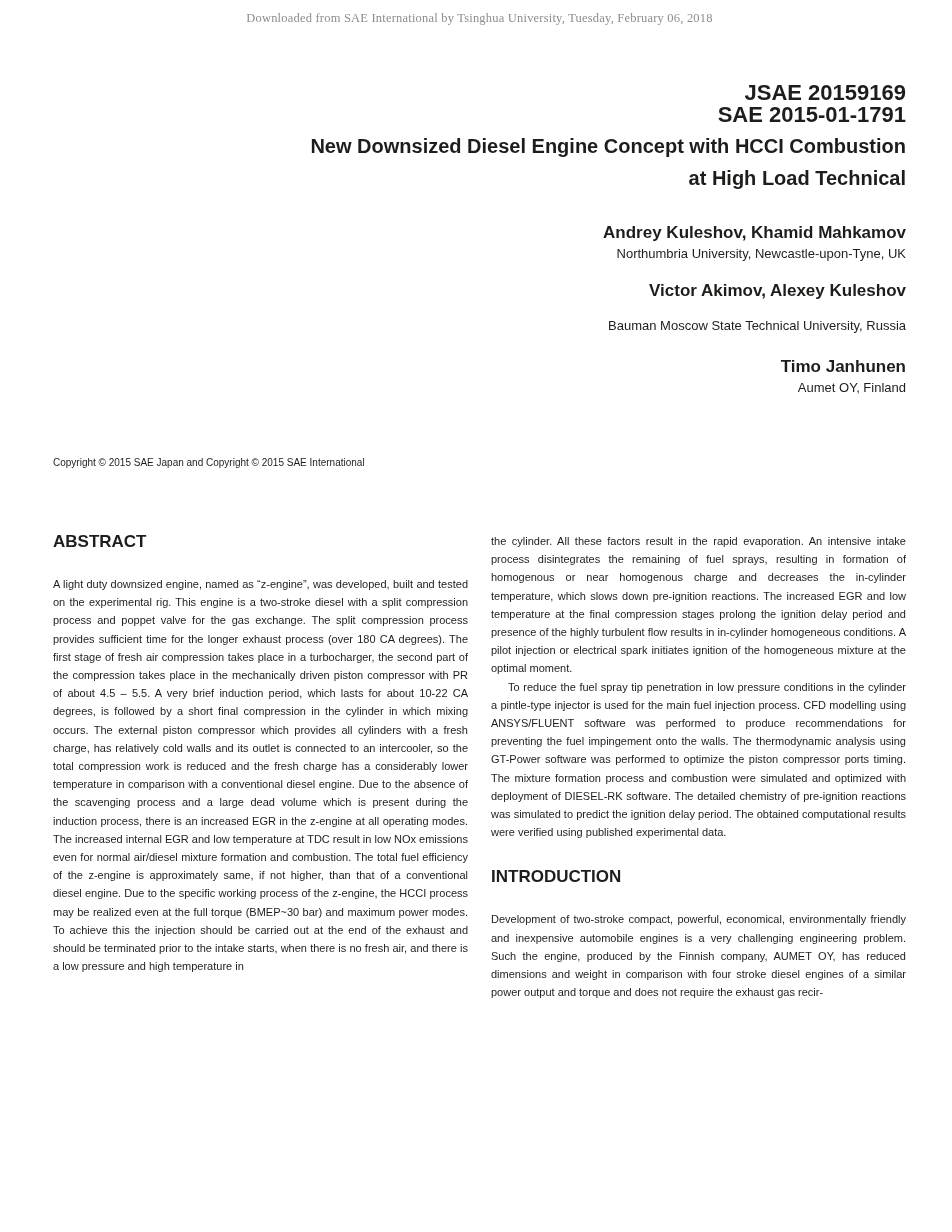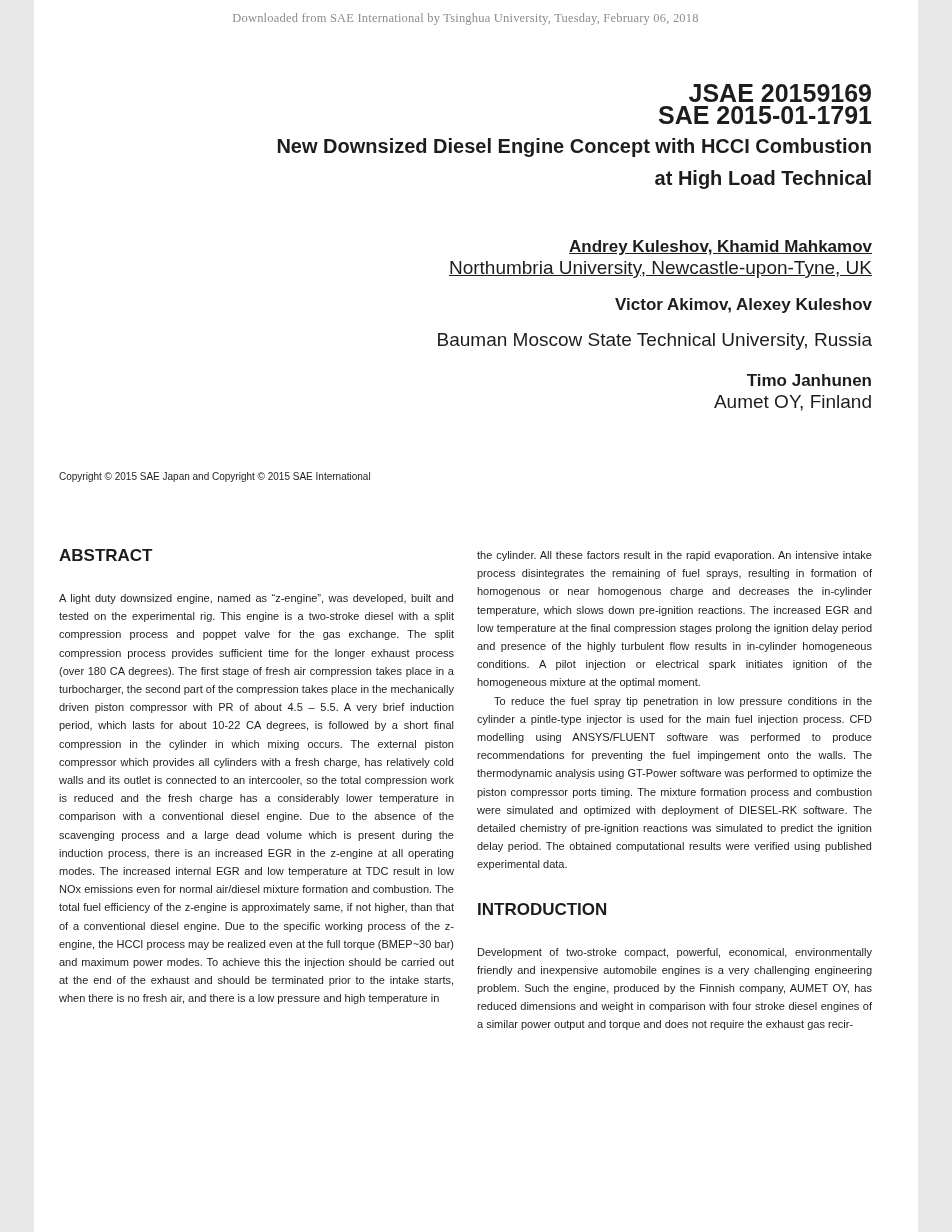--- a/index.html
+++ b/index.html
@@ -1,60 +1,60 @@
 <!DOCTYPE html>
 <html><head>
 <meta charset="utf-8">
 <style>
   html, body { margin: 0; padding: 0; background: #e8e8e8; }
   .page {
     position: relative;
-    width: 884px;
+    width: 952px;
     height: 1232px;
     margin: 0 auto;
     background: #ffffff;
     box-sizing: border-box;
-    padding: 10px 46px 0 25px;
+    padding: 10px 46px 0 53px;
     font-family: "Liberation Sans", sans-serif;
     color: #1d1d1b;
     overflow: hidden;
   }
   .top-note {
     text-align: center;
     font-family: "Liberation Serif", serif;
     font-size: 12.5px;
     line-height: 16px;
     color: #8d8d8d;
     letter-spacing: 0.2px;
   }
   .codes {
     margin-top: 56px;
     text-align: right;
     font-weight: bold;
-    font-size: 25px;
+    font-size: 22px;
     line-height: 22px;
   }
   .title {
     margin-top: 4px;
     text-align: right;
     font-weight: bold;
     font-size: 20px;
     line-height: 32px;
   }
   .authors { text-align: right; }
   .author-group .names {
     font-weight: bold;
     font-size: 17px;
     line-height: 21px;
   }
   .author-group .affil {
-    font-size: 19px;
+    font-size: 13px;
     line-height: 21px;
   }
-  .author-group.g1 { margin-top: 42px; text-decoration: underline; }
+  .author-group.g1 { margin-top: 28px; }
   .author-group.g2 { margin-top: 20px; }
   .author-group.g3 { margin-top: 16px; }
   .author-group.g3 .affil { margin-top: 14px; }
   .copyright {
     margin-top: 56px;
     font-size: 10px;
     line-height: 18px;
     text-align: left;
   }
   .columns {

